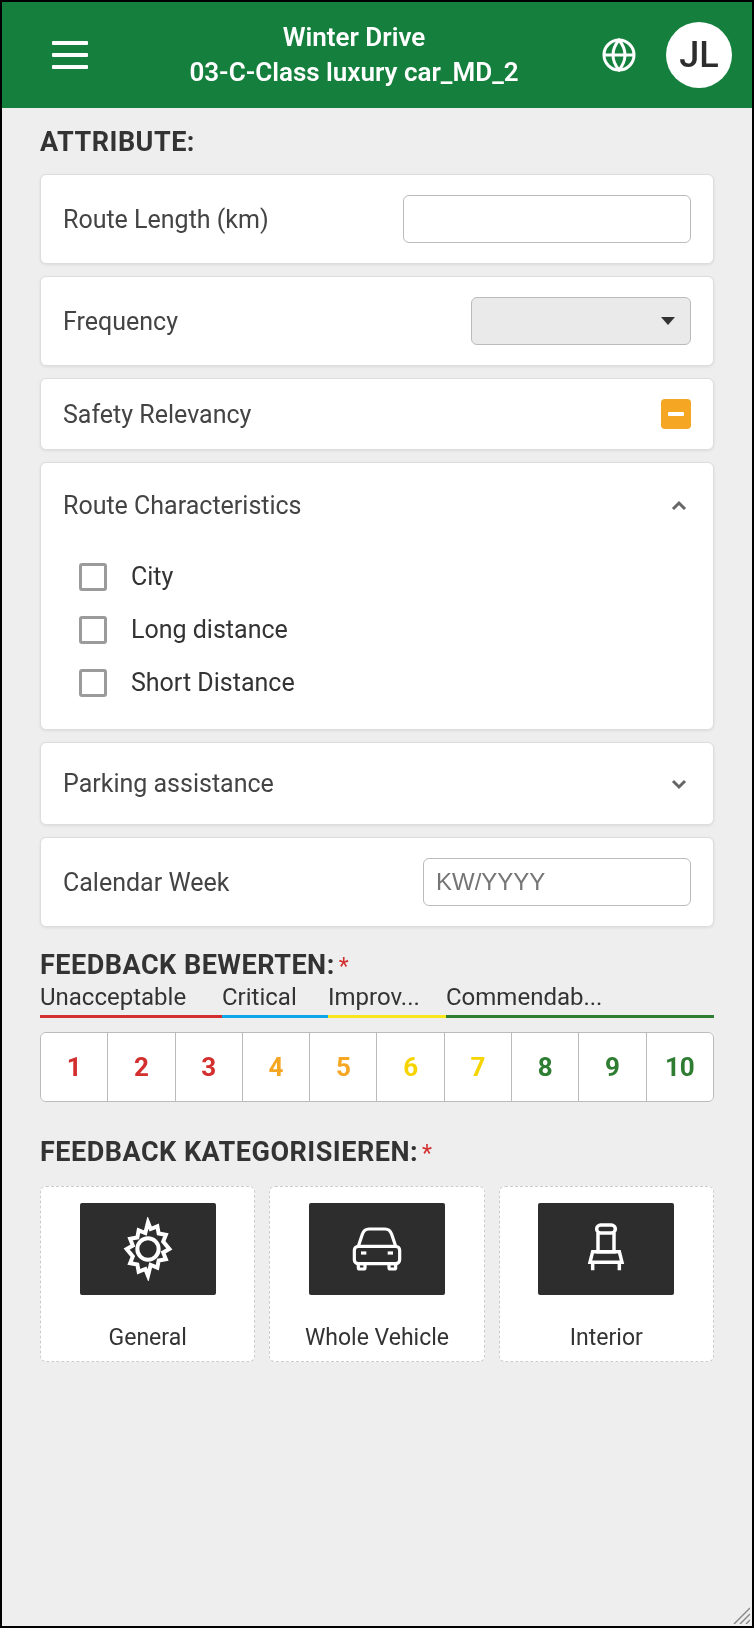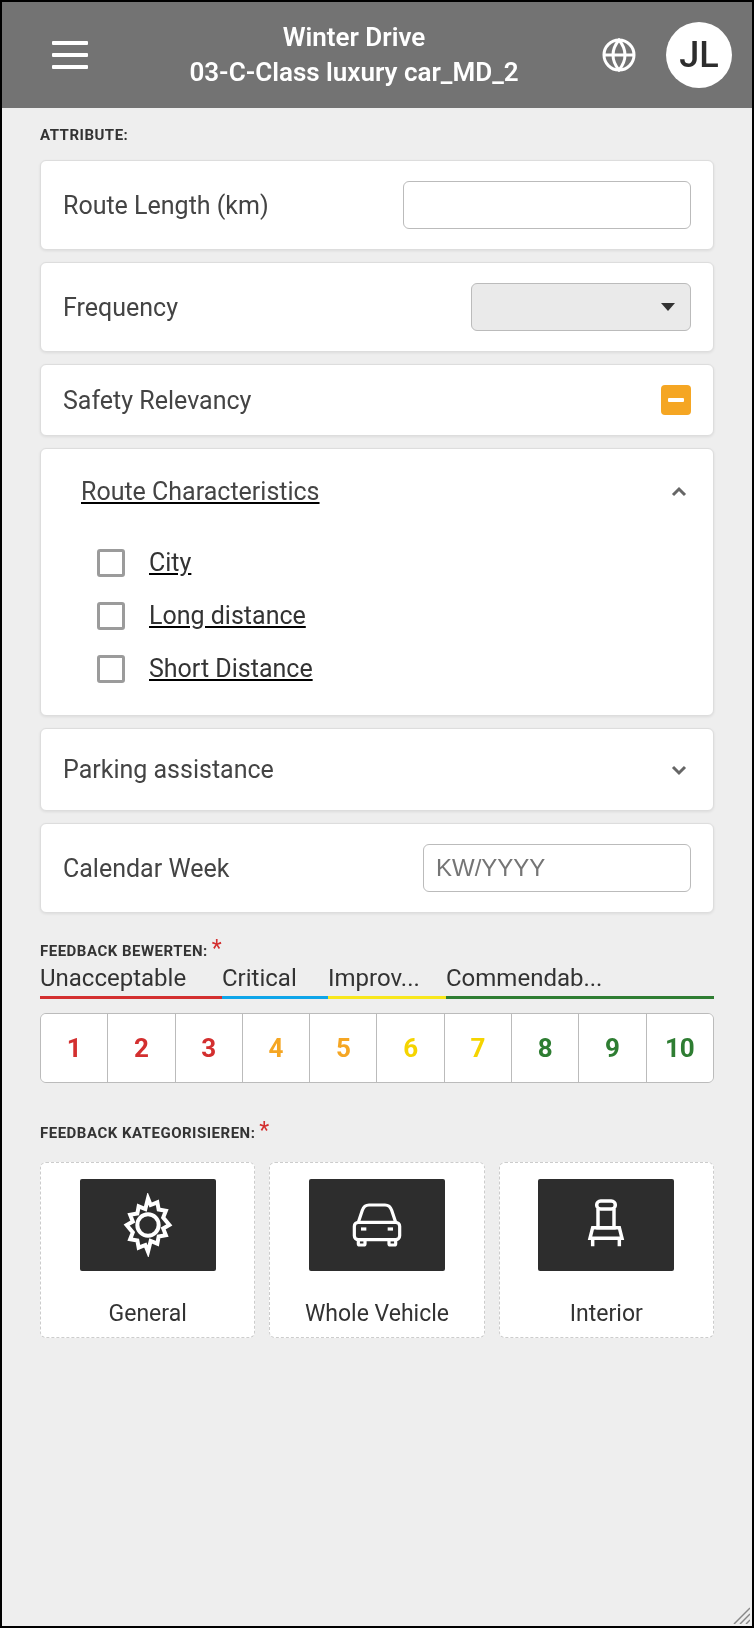--- a/index.html
+++ b/index.html
@@ -6,21 +6,21 @@
   body {
     font-family: -apple-system, BlinkMacSystemFont, "Segoe UI", Roboto, Arial, sans-serif;
     background: #eeeeee;
     width: 754px;
     height: 1628px;
     overflow: hidden;
     border: 2px solid #000;
     position: relative;
   }
   .header {
-    background: #737373;
+    background: #15803d;
     color: #fff;
     height: 106px;
     display: flex;
     align-items: center;
     padding: 0 20px;
     gap: 16px;
   }
   .menu-icon {
     width: 36px;
     height: 28px;
@@ -63,21 +63,21 @@
     justify-content: center;
     font-size: 36px;
     font-weight: 500;
     cursor: pointer;
     margin-left: 12px;
   }
   .content {
     padding: 18px 38px 0 38px;
   }
   .section-label {
-    font-size: 15px;
+    font-size: 27px;
     font-weight: 700;
     color: #333;
     letter-spacing: 0.5px;
     margin-bottom: 16px;
   }
   .card {
     background: #fff;
     border: 1px solid #ddd;
     border-radius: 6px;
     margin-bottom: 12px;
@@ -150,22 +150,21 @@
     justify-content: center;
   }
   .mixed-checkbox span {
     display: block;
     width: 16px;
     height: 4px;
     background: #fff;
     border-radius: 1px;
   }
   .card-expandable {
-    padding: 28px 22px 32px 40px;
-    text-decoration: underline;
+    padding: 28px 22px 32px 22px;
   }
   .card-expandable-header {
     display: flex;
     align-items: center;
     justify-content: space-between;
     cursor: pointer;
   }
   .chevron {
     width: 24px;
     height: 24px;

